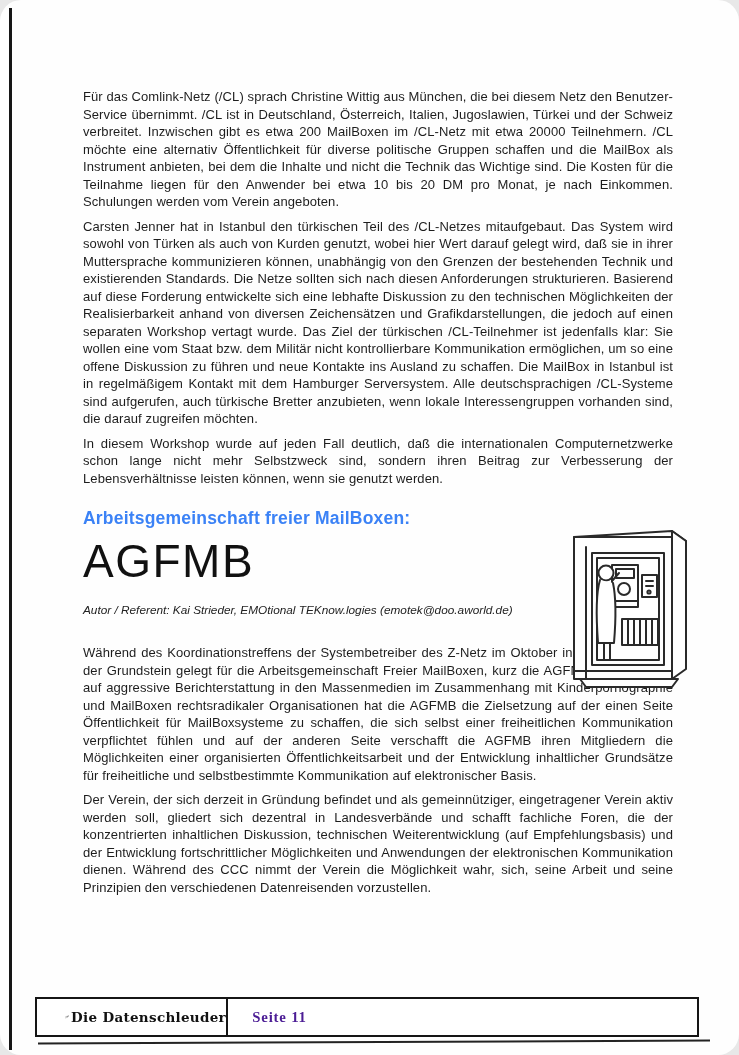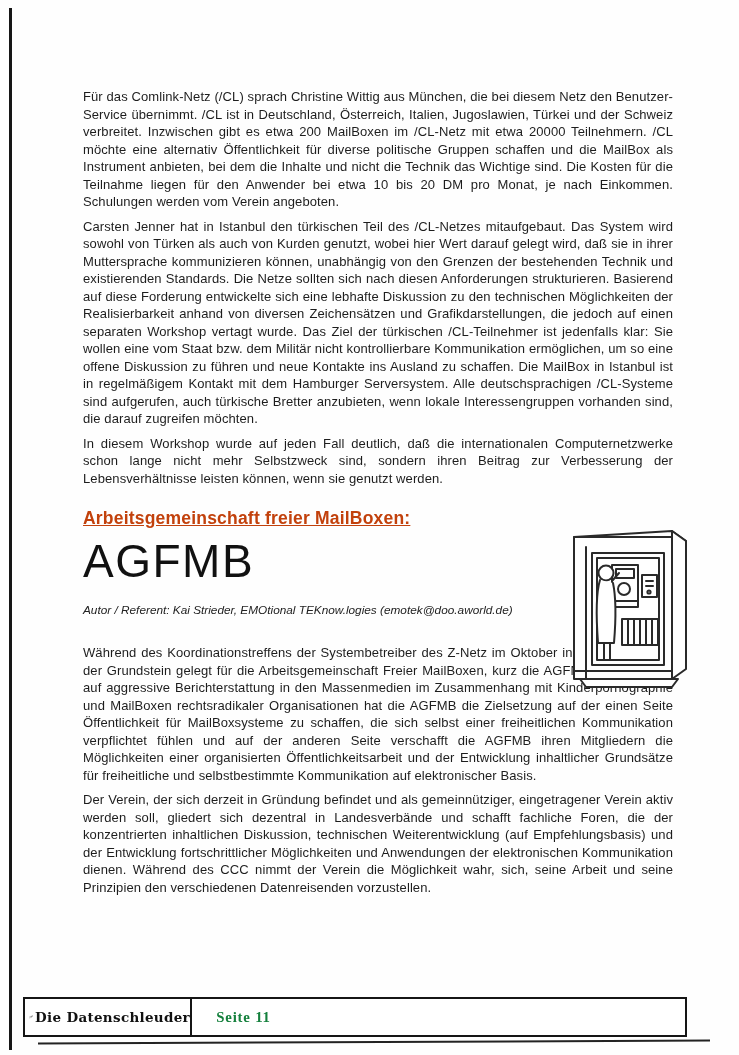--- a/index.html
+++ b/index.html
@@ -4,20 +4,21 @@
 <style>
   html,body{margin:0;padding:0;background:#e8e8e8;}
   .page{
     position:relative;
     width:739px;height:1055px;
     background:#fefefe;
     font-family:"Liberation Sans", sans-serif;
     color:#1d1d1d;
     overflow:hidden;
     margin:0 auto;
+    border-radius:21px;
   }
   .edge-line{
     position:absolute;left:9px;top:8px;width:3px;height:1042px;
     background:#161616;
   }
   .content{
     position:absolute;left:83px;top:88px;width:590px;
   }
   .body-par{
     font-size:13px;
@@ -25,47 +26,47 @@
     text-align:justify;
     margin:0 0 7px 0;
     letter-spacing:0.1px;
     color:#1d1d1d;
   }
   .kicker{
     margin:21px 0 8px 0;
     font-size:17.5px;
     font-weight:bold;
     letter-spacing:0.2px;
-    color:#c2410c;
-    text-decoration:underline;
+    color:#3b82f6;
   }
   .big-title{
     margin:4px 0 8px 0;
     font-size:46px;
     font-weight:normal;
     letter-spacing:1.5px;
     color:#111;
     line-height:1.05;
   }
   .byline{
     font-style:italic;
     font-size:11.8px;
     margin:18px 0 27px 0;
     color:#222;
   }
   .booth{
     position:absolute;left:560px;top:521px;width:152px;height:168px;
   }
   .footer-bar{
-    position:absolute;left:23px;top:997px;width:664px;height:40px;
+    position:absolute;left:35px;top:997px;width:664px;height:40px;
     border:2.5px solid #151515;
     display:flex;
     align-items:stretch;
     background:#fff;
     box-sizing:border-box;
+    padding-left:24px;
   }
   .footer-cell{
     display:flex;align-items:center;justify-content:center;
     box-sizing:border-box;
   }
   .logo-cell{
     width:167px;
     border-right:2.5px solid #151515;
     justify-content:flex-start;
     padding-left:4px;
@@ -87,21 +88,21 @@
     font-size:14.8px;
     letter-spacing:0.8px;
     color:#151515;
   }
   .page-cell{
     width:103px;
     font-family:"Liberation Serif", serif;
     font-weight:bold;
     font-size:14.8px;
     letter-spacing:0.8px;
-    color:#15803d;
+    color:#4c1d95;
   }
   .footer-rule{
     position:absolute;left:38px;top:1041px;width:672px;height:2px;
     background:#232323;
     transform:rotate(-0.25deg);
   }
 </style>
 </head>
 <body>
 

